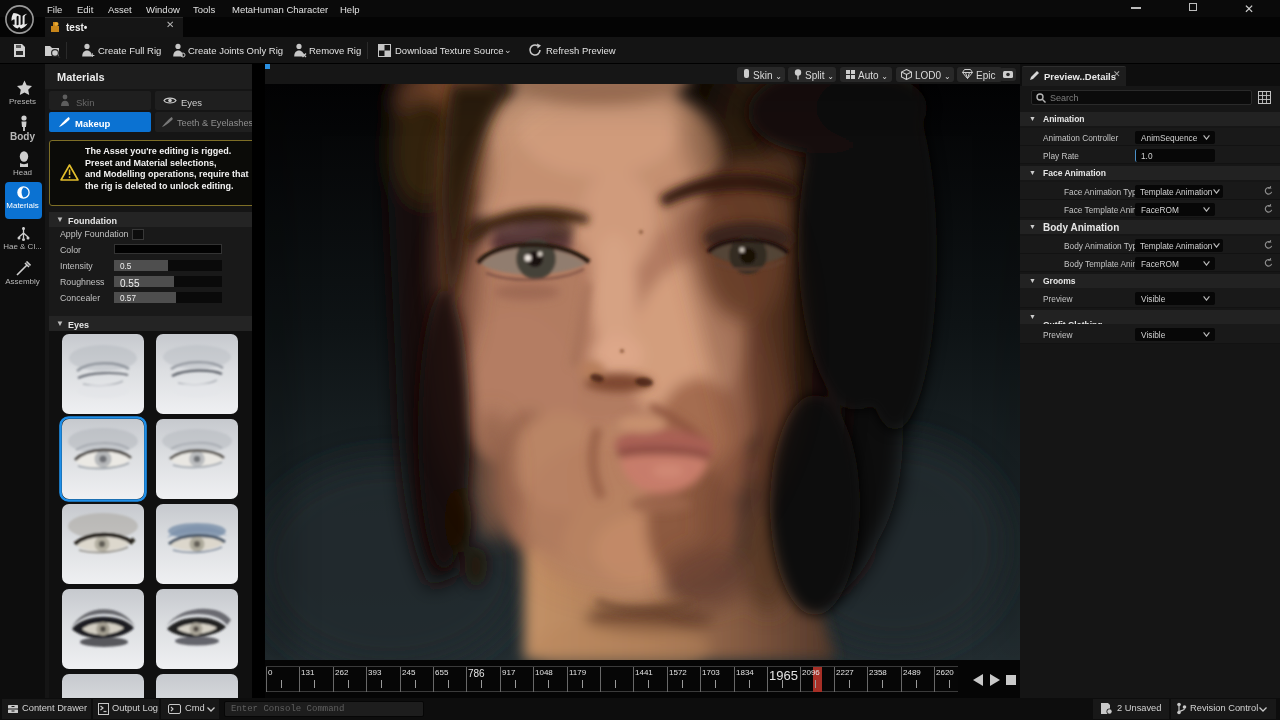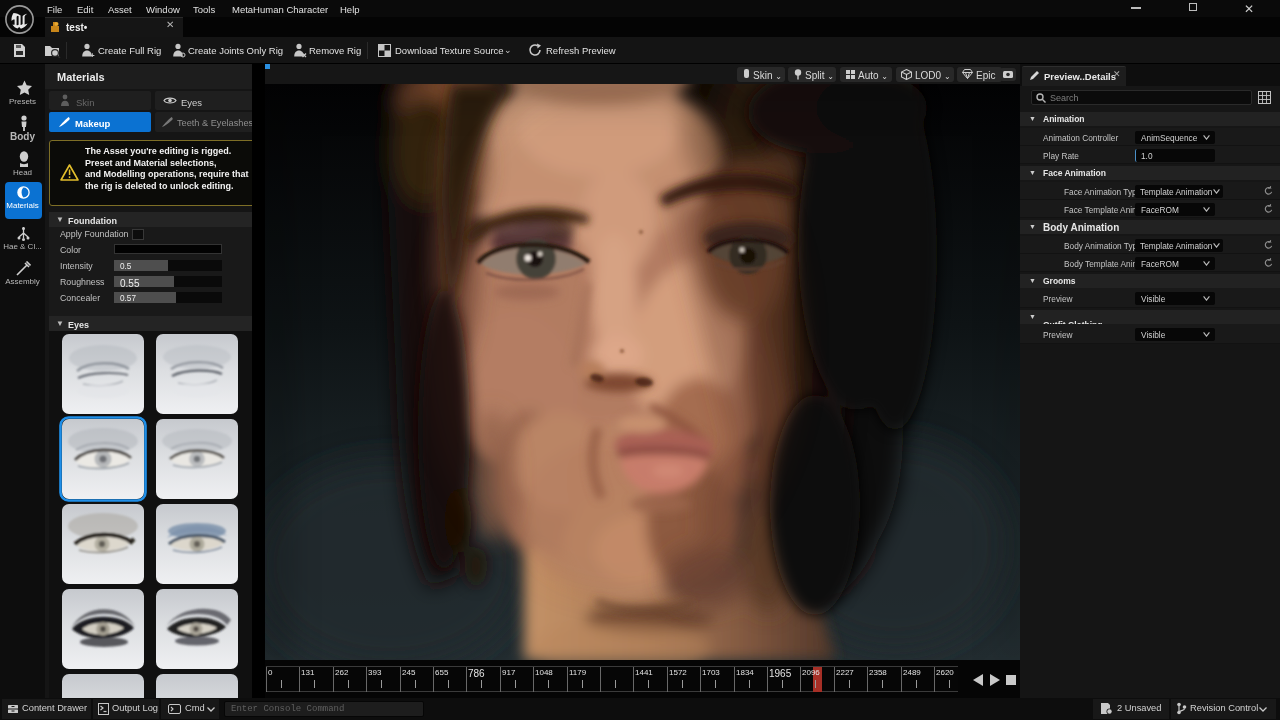--- a/index.html
+++ b/index.html
@@ -521,21 +521,21 @@
 <div class="abs" style="left:667px;top:667px;width:1px;height:25px;background:#686868;"></div>
 <div class="abs" style="left:669px;top:668px;font-size:8px;color:#e2e2e2;">1572</div>
 <div class="abs" style="left:682px;top:680px;width:1px;height:8px;background:#9a9a9a;"></div>
 <div class="abs" style="left:700px;top:667px;width:1px;height:25px;background:#686868;"></div>
 <div class="abs" style="left:702px;top:668px;font-size:8px;color:#e2e2e2;">1703</div>
 <div class="abs" style="left:715px;top:680px;width:1px;height:8px;background:#9a9a9a;"></div>
 <div class="abs" style="left:734px;top:667px;width:1px;height:25px;background:#686868;"></div>
 <div class="abs" style="left:736px;top:668px;font-size:8px;color:#e2e2e2;">1834</div>
 <div class="abs" style="left:749px;top:680px;width:1px;height:8px;background:#9a9a9a;"></div>
 <div class="abs" style="left:767px;top:667px;width:1px;height:25px;background:#686868;"></div>
-<div class="abs" style="left:769px;top:668px;font-size:10px;color:#e2e2e2;">1965</div>
+<div class="abs" style="left:769px;top:668px;font-size:13px;color:#e2e2e2;">1965</div>
 <div class="abs" style="left:782px;top:680px;width:1px;height:8px;background:#9a9a9a;"></div>
 <div class="abs" style="left:800px;top:667px;width:1px;height:25px;background:#686868;"></div>
 <div class="abs" style="left:813px;top:667px;width:9px;height:25px;background:#a62f26;"></div>
 <div class="abs" style="left:802px;top:668px;font-size:8px;color:#e2e2e2;">2096</div>
 <div class="abs" style="left:815px;top:680px;width:1px;height:8px;background:#9a9a9a;"></div>
 <div class="abs" style="left:834px;top:667px;width:1px;height:25px;background:#686868;"></div>
 <div class="abs" style="left:836px;top:668px;font-size:8px;color:#e2e2e2;">2227</div>
 <div class="abs" style="left:849px;top:680px;width:1px;height:8px;background:#9a9a9a;"></div>
 <div class="abs" style="left:867px;top:667px;width:1px;height:25px;background:#686868;"></div>
 <div class="abs" style="left:869px;top:668px;font-size:8px;color:#e2e2e2;">2358</div>

